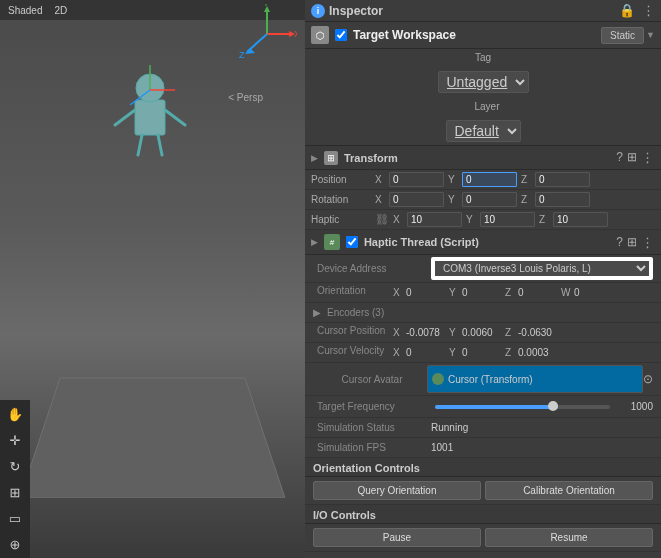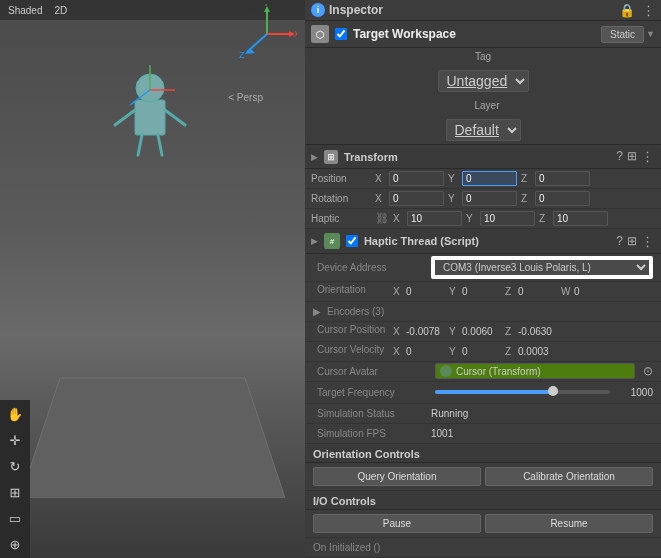--- a/index.html
+++ b/index.html
@@ -328,30 +328,31 @@
     .o-label { color: #888; font-size: 10px; width: 70px; flex-shrink: 0; }
     .xyzw-group { display: flex; gap: 3px; align-items: center; }
     .xyzw-lbl { color: #aaa; font-size: 10px; width: 10px; }
     .xyzw-val { color: #ccc; font-size: 10px; width: 40px; }
 
     
     .cursor-avatar-row {
       padding: 2px 8px 2px 12px;
       display: flex;
       align-items: center;
-      gap: 8px;
+      gap: 0;
       border-bottom: 1px solid #333;
       min-height: 20px;
+      text-align: center;
     }
     .cursor-ref {
-      background: #4d7c0f;
+      background: #0369a1;
       color: #ccc;
       font-size: 10px;
       border: 1px solid #555;
-      padding: 1px 4px;
+      padding: 7px 4px;
       border-radius: 2px;
       flex: 1;
       display: flex;
       align-items: center;
       gap: 4px;
     }
     .cursor-ref-dot {
       width: 12px; height: 12px;
       background: #5a8a5a;
       border-radius: 50%;
@@ -707,17 +708,14 @@
     <button class="inspector-btn">Query Orientation</button>
     <button class="inspector-btn">Calibrate Orientation</button>
   </div>
 
   <div class="sub-section-title">I/O Controls</div>
   <div class="button-row">
     <button class="inspector-btn">Pause</button>
     <button class="inspector-btn">Resume</button>
   </div>
 
-  <div class="event-row">
-    <span class="event-label">On Initialized ()</span>
-  </div>
 
 </div>
 
 </body></html>

